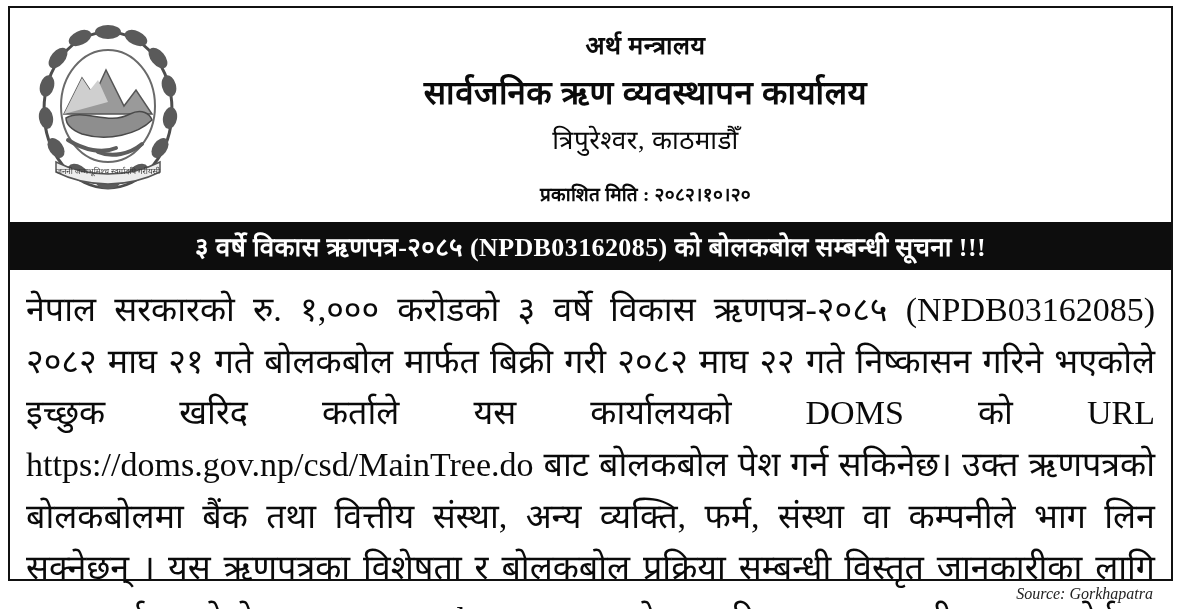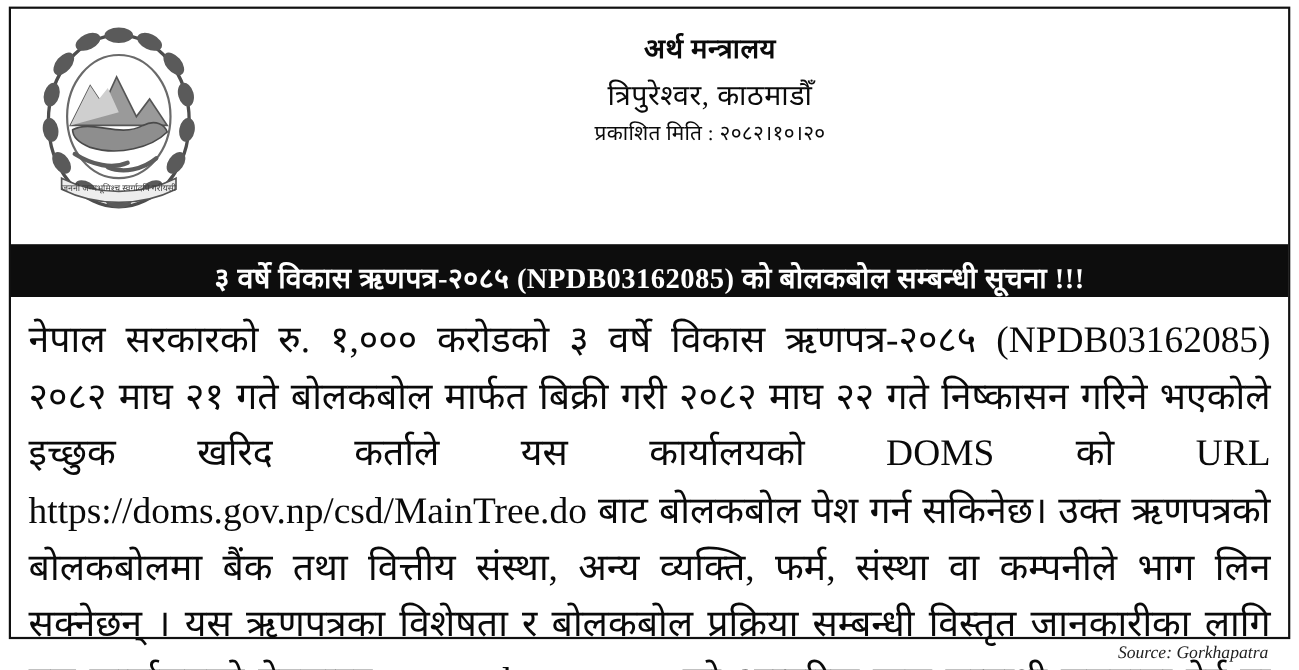--- a/index.html
+++ b/index.html
@@ -51,33 +51,33 @@
     font-family: "Liberation Serif", serif;
     color: #0a0a0a;
     line-height: 1.25;
     text-align: center;
     white-space: nowrap;
   }
   .h1 { font-size: 25px; font-weight: 600; margin-top: 2px; letter-spacing: .5px; }
   .h2 { font-size: 25px; font-weight: 700; margin-top: 12px; letter-spacing: .5px; }
   .h3 { font-size: 33px; font-weight: 700; margin-top: 12px; letter-spacing: .5px; }
   .h4 { font-size: 26px; font-weight: 400; margin-top: 10px; letter-spacing: .5px; }
-  .h5 { font-size: 19px; font-weight: 400; margin-top: 6px; letter-spacing: .3px; }
+  .h5 { font-size: 19px; font-weight: 700; margin-top: 26px; letter-spacing: .3px; }
 
   
   .title-band {
     position: absolute;
     left: 0;
     top: 214px;
     width: 100%;
     height: 48px;
     background: #0d0d0d;
     color: #fff;
     display: flex;
-    align-items: flex-end;
+    align-items: center;
     justify-content: center;
   }
   .title-band .band-text {
     font-family: "Liberation Serif", serif;
     font-size: 26px;
     font-weight: 700;
     letter-spacing: .4px;
     white-space: nowrap;
   }
 
@@ -175,20 +175,21 @@
           <path d="M30 118 C46 128, 64 132, 78 126" fill="none" stroke="#5d5d5d" stroke-width="4" stroke-linecap="round"></path>
           <path d="M60 130 C74 136, 92 132, 104 122" fill="none" stroke="#5d5d5d" stroke-width="4" stroke-linecap="round"></path>
 
           <path d="M18 140 C50 156, 90 156, 122 140 L122 150 C90 166, 50 166, 18 150 Z" fill="#ededed" stroke="#555" stroke-width="1.5"></path>
           <text x="70" y="152" font-size="8" text-anchor="middle" fill="#3c3c3c" font-family="'Liberation Serif', serif">जननी जन्मभूमिश्च स्वर्गादपि गरीयसी</text>
         </svg>
       </div>
 
       <div class="header-lines">
         <div class="h-line h2">अर्थ  मन्त्रालय</div>
+        <div class="h-line h3">सार्वजनिक ऋण व्यवस्थापन कार्यालय</div>
         <div class="h-line h4">त्रिपुरेश्वर,  काठमाडौँ</div>
         <div class="h-line h5">प्रकाशित मिति : २०८२।१०।२०</div>
       </div>
     </div>
 
     <div class="title-band">
       <div class="band-text">३ वर्षे विकास ऋणपत्र-२०८५ (NPDB03162085) को बोलकबोल सम्बन्धी सूचना !!!</div>
     </div>
 
     <div class="body-wrap">

